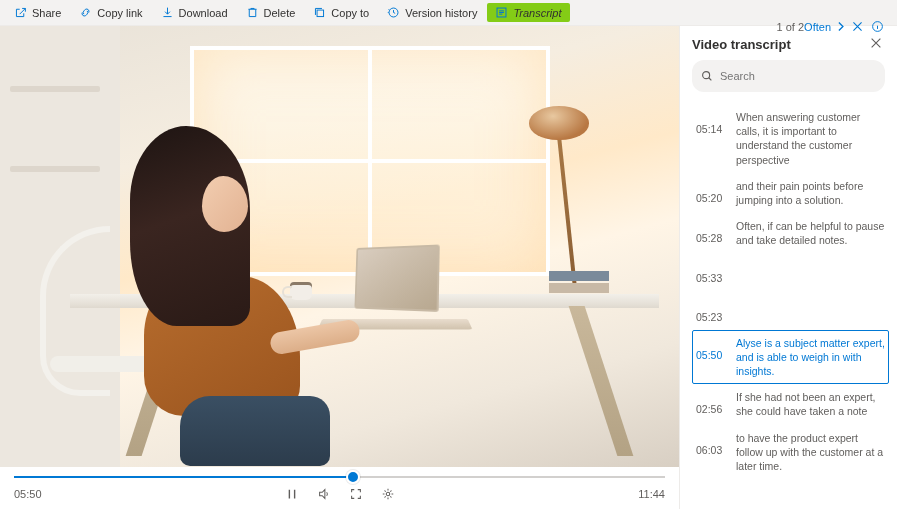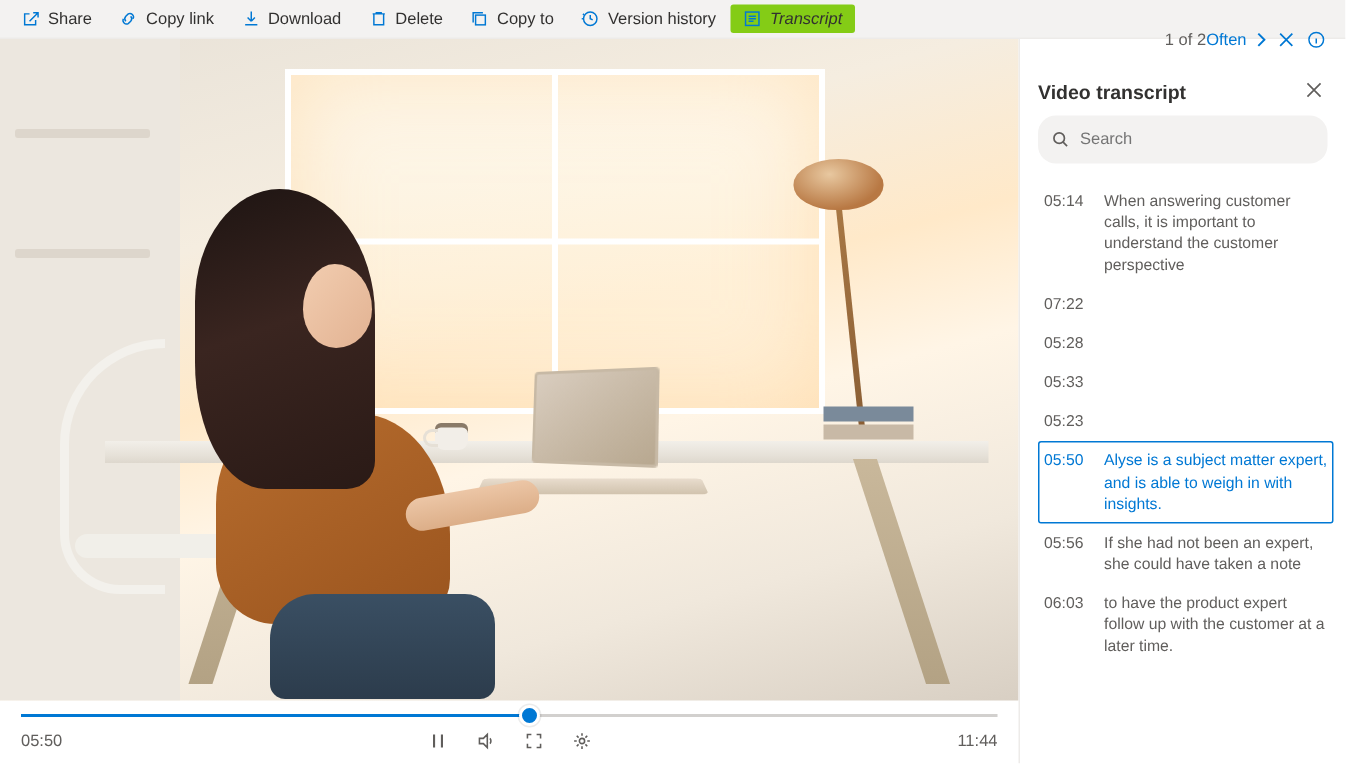--- a/index.html
+++ b/index.html
@@ -226,21 +226,21 @@
     .control-center { display:flex; gap:18px; color:#605e5c; }
     .control-center .picon { cursor:pointer; display:flex; }
     .transcript {
       width: 218px;
       border-left: 1px solid #edebe9;
       display:flex; flex-direction:column;
       position: relative;
     }
     .transcript-header {
       display:flex; align-items:center; justify-content:space-between;
-      padding: 27px 12px 8px 12px;
+      padding: 10px 12px 8px 12px;
     }
     .transcript-title { font-weight:600; font-size:13px; color:#323130; }
     .close-transcript { width:16px; height:16px; cursor:pointer; color:#605e5c; display:flex; }
     .search-wrap { padding: 0 12px 8px 12px; }
     .search {
       display:flex; align-items:center; gap:6px;
       background:#f3f2f1; border-radius:12px;
       height:24px; padding:16px 8px;
     }
     .search input {
@@ -250,21 +250,21 @@
     .search .sicon { color:#605e5c; display:flex; }
     .entries {
       flex:1; overflow:hidden; padding: 4px 8px 0 12px;
     }
     .entry {
       display:flex; gap:10px;
       font-size:10.5px; line-height:1.35;
       padding: 6px 4px;
       color:#605e5c;
     }
-    .entry .ts { flex:0 0 30px; color:#605e5c; }
+    .entry .ts { flex:0 0 30px; color:#605e5c;margin-top:12px; }
     .entry .txt { flex:1; }
     .entry.active {
       border:1px solid #0078d4;
       border-radius:2px;
       color:#0078d4;
       padding:5px 3px;
     }
     .entry.active .ts { color:#0078d4; }
     svg { width:14px; height:14px; }
     .toolbar svg { width:13px; height:13px; }
@@ -439,37 +439,39 @@
           </span>
         <input type="text" placeholder="Search" style="">
       </div>
     </div>
     <div class="entries" id="entries">
         <div class="entry">
           <span class="ts">05:14</span>
           <span class="txt">When answering customer calls, it is important to understand the customer perspective</span>
         </div>
         <div class="entry">
-          <span class="ts">07:22</span>
+          <span class="ts">05:20</span>
+          <span class="txt">and their pain points before jumping into a solution.</span>
         </div>
         <div class="entry">
           <span class="ts">05:28</span>
+          <span class="txt">Often, if can be helpful to pause and take detailed notes.</span>
         </div>
         <div class="entry">
           <span class="ts">05:33</span>
         </div>
         <div class="entry">
           <span class="ts">05:23</span>
         </div>
         <div class="entry active">
           <span class="ts">05:50</span>
           <span class="txt">Alyse is a subject matter expert, and is able to weigh in with insights.</span>
         </div>
         <div class="entry">
-          <span class="ts">05:56</span>
+          <span class="ts">02:56</span>
           <span class="txt">If she had not been an expert, she could have taken a note</span>
         </div>
         <div class="entry">
           <span class="ts">06:03</span>
           <span class="txt">to have the product expert follow up with the customer at a later time.</span>
         </div>
       </div>
   </div>
 </div>
 

